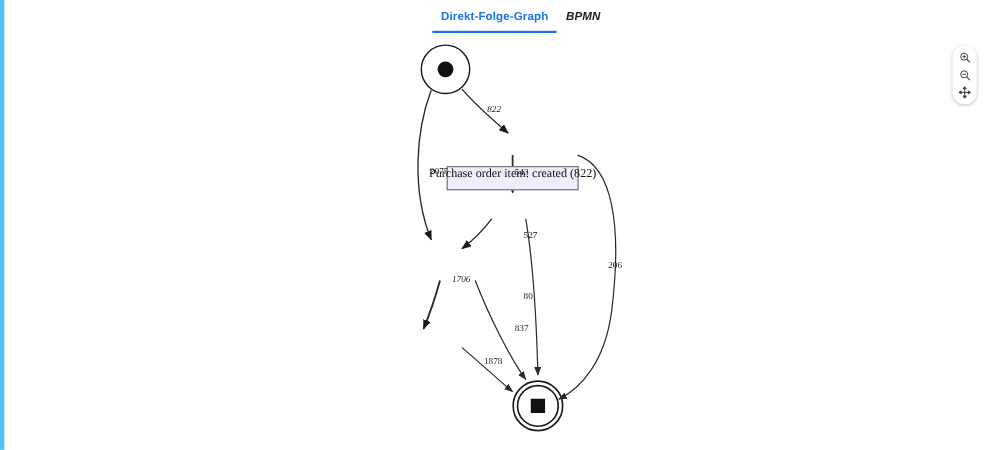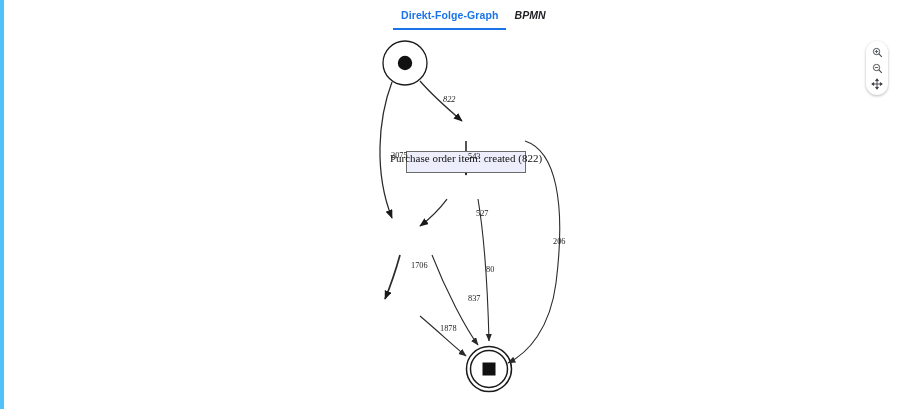--- a/index.html
+++ b/index.html
@@ -176,22 +176,22 @@
     <div class="edgelabel" style="left:443px;top:62px;font-style:italic;">822</div>
 
     <div class="edgelabel" style="left:381px;top:118px;margin-left:10px;">2075</div>
 
     <div class="edgelabel" style="left:468px;top:119px;">543</div>
 
     <div class="edgelabel" style="left:553px;top:204px;">206</div>
 
     <div class="edgelabel" style="left:448px;top:176px;margin-left:28px;">527</div>
 
-    <div class="edgelabel" style="left:486px;top:232px;">80</div>
+    <div class="edgelabel" style="left:476px;top:232px;">80</div>
 
-    <div class="edgelabel" style="left:411px;top:228px;">1706</div>
+    <div class="edgelabel" style="left:411px;top:216px;font-style:italic;">1706</div>
 
     <div class="edgelabel" style="left:468px;top:261px;">837</div>
 
     <div class="edgelabel" style="left:440px;top:291px;">1878</div>
 
   </div>
 </div>
 
 </body></html>

